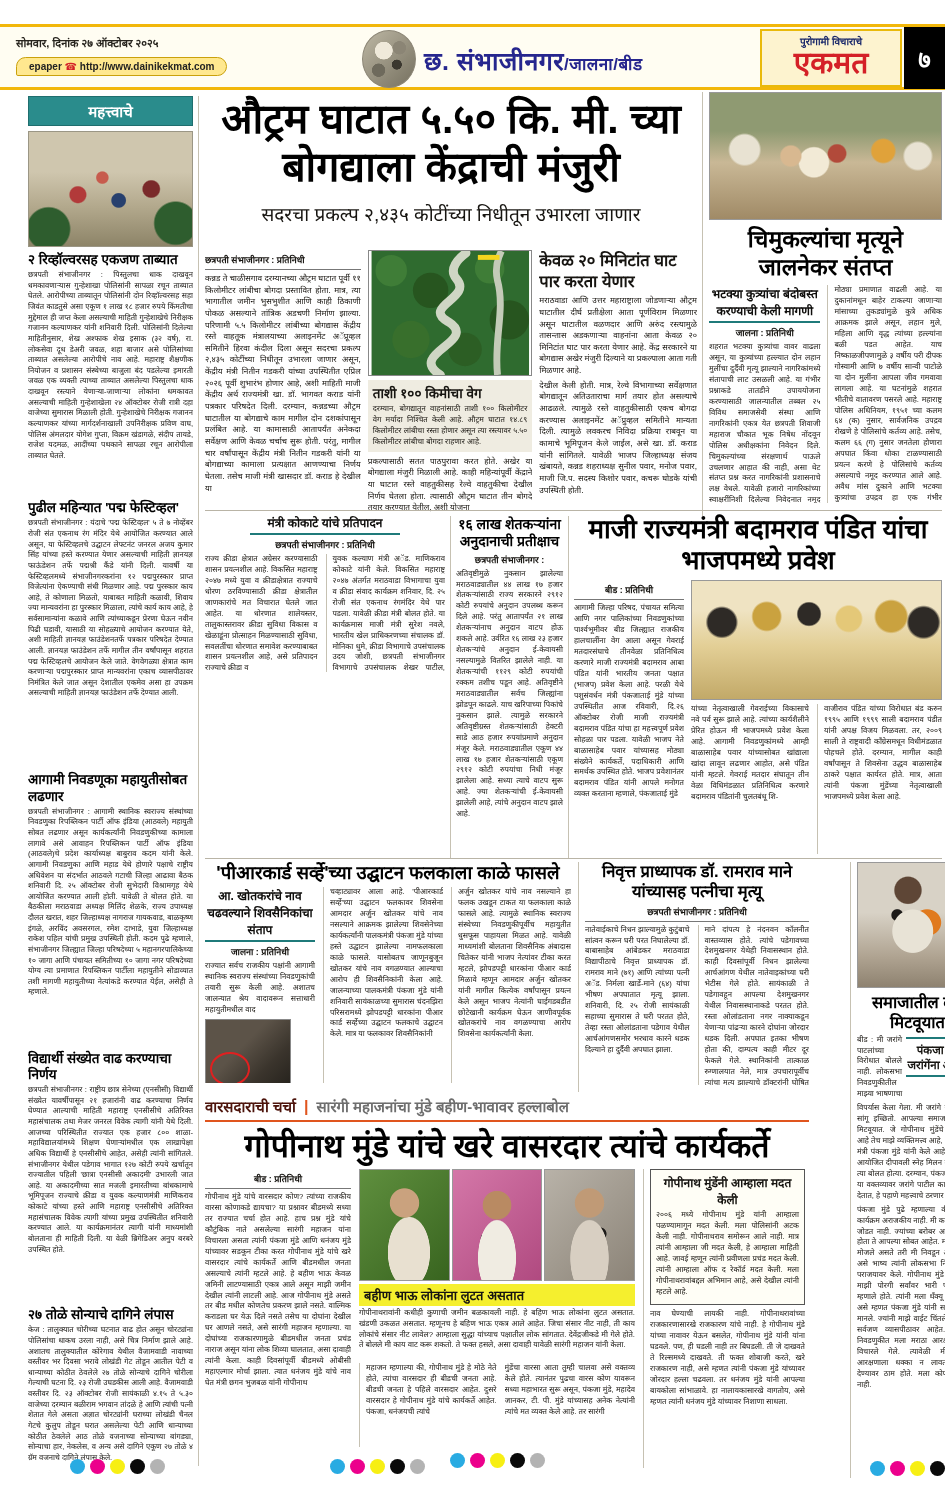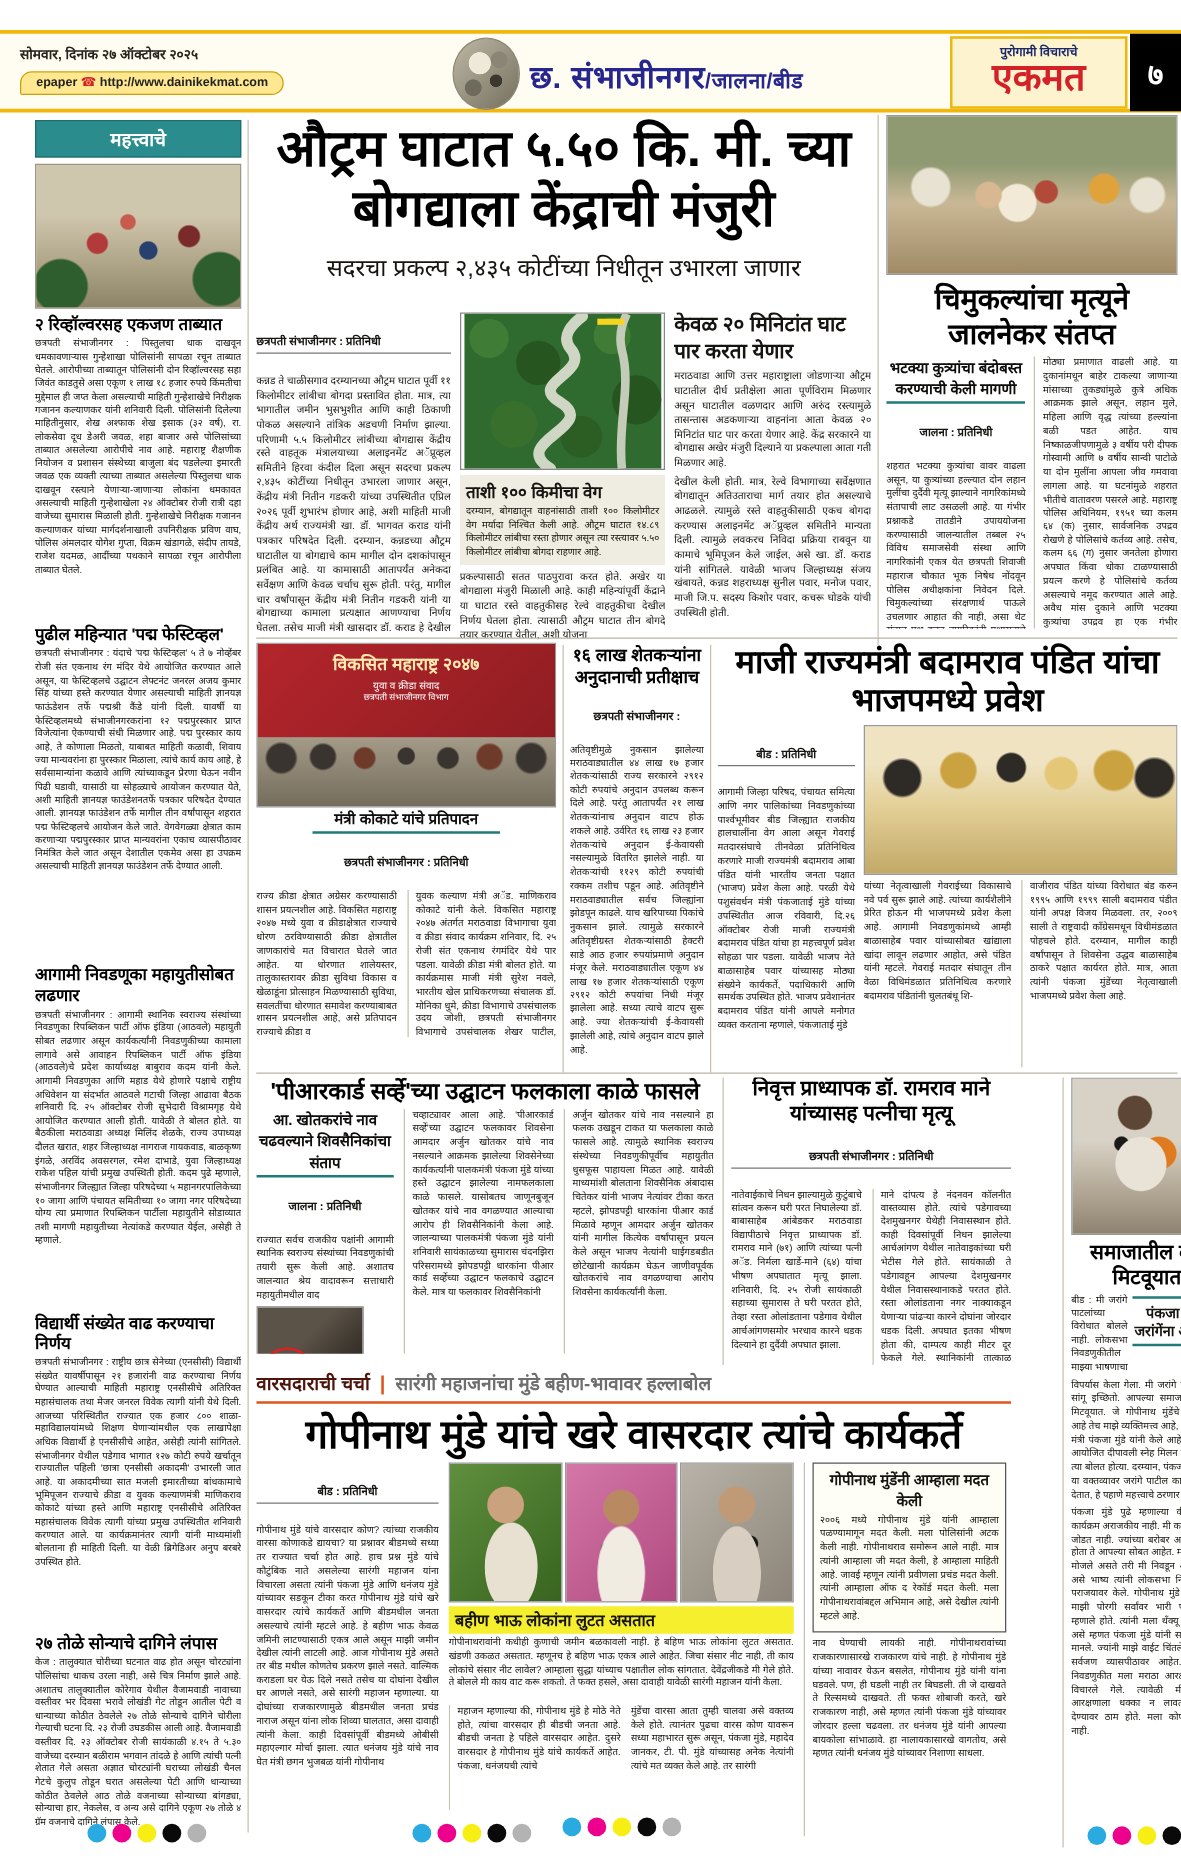--- a/index.html
+++ b/index.html
@@ -26,21 +26,21 @@
   .masthead { position:absolute; left:760px; top:2px; width:142px; height:58px; background:#fdf3cf;
               border:2px solid #e9b90b; text-align:center; padding-top:3px; }
   .masthead .tagline { font-size:10px; font-weight:800; color:#1c2a6b; }
   .masthead .title { font-size:30px; font-weight:800; color:#d42027; line-height:1; }
   .pageno { position:absolute; left:904px; top:0; width:41px; height:62px; background:#000; color:#fff;
             font-size:24px; font-weight:bold; display:flex; align-items:center; justify-content:center; }
 
   
   .h-xl { font-weight:800; text-align:center; line-height:1.16; color:#000; }
   .h-md { font-weight:800; text-align:center; line-height:1.2; color:#000; }
-  .byline { font-weight:bold; font-size:9px; text-align:center; margin:16px 0; }
+  .byline { font-weight:bold; font-size:9px; text-align:center; margin:3px 0; }
   .byline.rule { border-bottom:1px solid #777; padding-bottom:3px; }
   .bt { font-size:8.2px; line-height:1.42; text-align:justify; color:#17140f; }
   .bt-sm { font-size:7.7px; line-height:1.42; text-align:justify; color:#17140f; }
   .subhead-teal { font-weight:800; text-align:center; color:#0e0d0b; border-bottom:2px solid #1f7a7a; padding-bottom:2px; }
   .col { flex:1; overflow:hidden; }
   .vline-l { border-left:1px solid #c6c1b2; }
   .hrule { position:absolute; height:1px; background:#b9b4a6; }
 
   
   .sidebar { left:28px; top:96px; width:171px; height:1370px; border-right:1px solid #c6c1b2; padding-right:5px; overflow:hidden; }
@@ -275,28 +275,20 @@
       </div>
       <div class="jalna-right vline-l" style="padding-left:6px">
         <div class="bt-sm">मोठ्या प्रमाणात वाढली आहे. या दुकानांमधून बाहेर टाकल्या जाणाऱ्या मांसाच्या तुकड्यांमुळे कुत्रे अधिक आक्रमक झाले असून, लहान मुले, महिला आणि वृद्ध त्यांच्या हल्ल्यांना बळी पडत आहेत. याच निष्काळजीपणामुळे ३ वर्षीय परी दीपक गोस्वामी आणि ७ वर्षीय सान्वी पाटोळे या दोन मुलींना आपला जीव गमवावा लागला आहे. या घटनांमुळे शहरात भीतीचे वातावरण पसरले आहे. महाराष्ट्र पोलिस अधिनियम, १९५१ च्या कलम ६४ (क) नुसार, सार्वजनिक उपद्रव रोखणे हे पोलिसांचे कर्तव्य आहे. तसेच, कलम ६६ (ग) नुसार जनतेला होणारा अपघात किंवा धोका टाळण्यासाठी प्रयत्न करणे हे पोलिसांचे कर्तव्य असल्याचे नमूद करण्यात आले आहे. अवैध मांस दुकाने आणि भटक्या कुत्र्यांचा उपद्रव हा एक गंभीर सार्वजनिक धोका असून, त्यावर नियंत्रण मिळवण्यात प्रशासन अपयशी ठरल्याचा आरोप नागरिकांनी केला आहे.</div>
       </div>
     </div>
   </div>
 
   <div class="hrule" style="left:205px;top:510px;width:737px"></div>
 
   <div class="abs sports">
-    <div class="sports-photo">
-      <div class="sports-banner">
-        <div class="b1">विकसित महाराष्ट्र २०४७</div>
-        <div class="b2">युवा व क्रीडा संवाद</div>
-        <div class="b3">छत्रपती संभाजीनगर विभाग</div>
-      </div>
-      <div class="sports-people"></div>
-    </div>
     <div class="subhead-teal">मंत्री कोकाटे यांचे प्रतिपादन</div>
     <div class="byline">छत्रपती संभाजीनगर : प्रतिनिधी</div>
     <div class="sports-cols">
       <div class="col bt-sm">राज्य क्रीडा क्षेत्रात अग्रेसर करण्यासाठी शासन प्रयत्नशील आहे. विकसित महाराष्ट्र २०४७ मध्ये युवा व क्रीडाक्षेत्रात राज्याचे धोरण ठरविण्यासाठी क्रीडा क्षेत्रातील जाणकारांचे मत विचारात घेतले जात आहेत. या धोरणात शालेयस्तर, तालुकास्तरावर क्रीडा सुविधा विकास व खेळाडूंना प्रोत्साहन मिळण्यासाठी सुविधा, सवलतींचा धोरणात समावेश करण्याबाबत शासन प्रयत्नशील आहे, असे प्रतिपादन राज्याचे क्रीडा व</div>
       <div class="col bt-sm vline-l" style="padding-left:6px">युवक कल्याण मंत्री अॅड. माणिकराव कोकाटे यांनी केले. विकसित महाराष्ट्र २०४७ अंतर्गत मराठवाडा विभागाचा युवा व क्रीडा संवाद कार्यक्रम शनिवार, दि. २५ रोजी संत एकनाथ रंगमंदिर येथे पार पडला. यावेळी क्रीडा मंत्री बोलत होते. या कार्यक्रमास माजी मंत्री सुरेश नवले, भारतीय खेल प्राधिकरणच्या संचालक डॉ. मोनिका धुमे, क्रीडा विभागाचे उपसंचालक उदय जोशी, छत्रपती संभाजीनगर विभागाचे उपसंचालक शेखर पाटील, जिल्हा क्रीडा अधिकारी बाजीराव देसाई, शिवराज चव्हाण आदी मान्यवर उपस्थित होते.</div>
     </div>
   </div>
 
   <div class="abs farmers">
     <div class="h h-md">१६ लाख शेतकऱ्यांना अनुदानाची प्रतीक्षाच</div>

